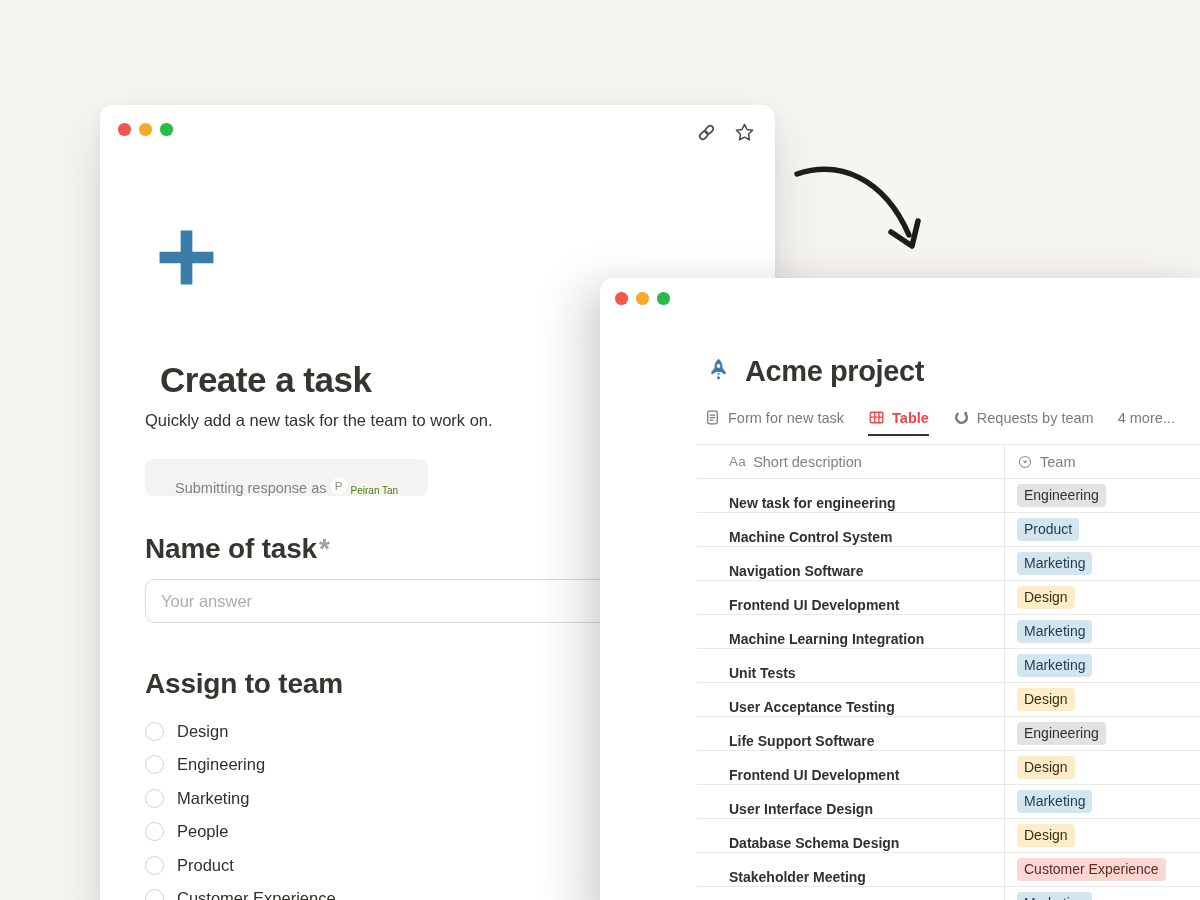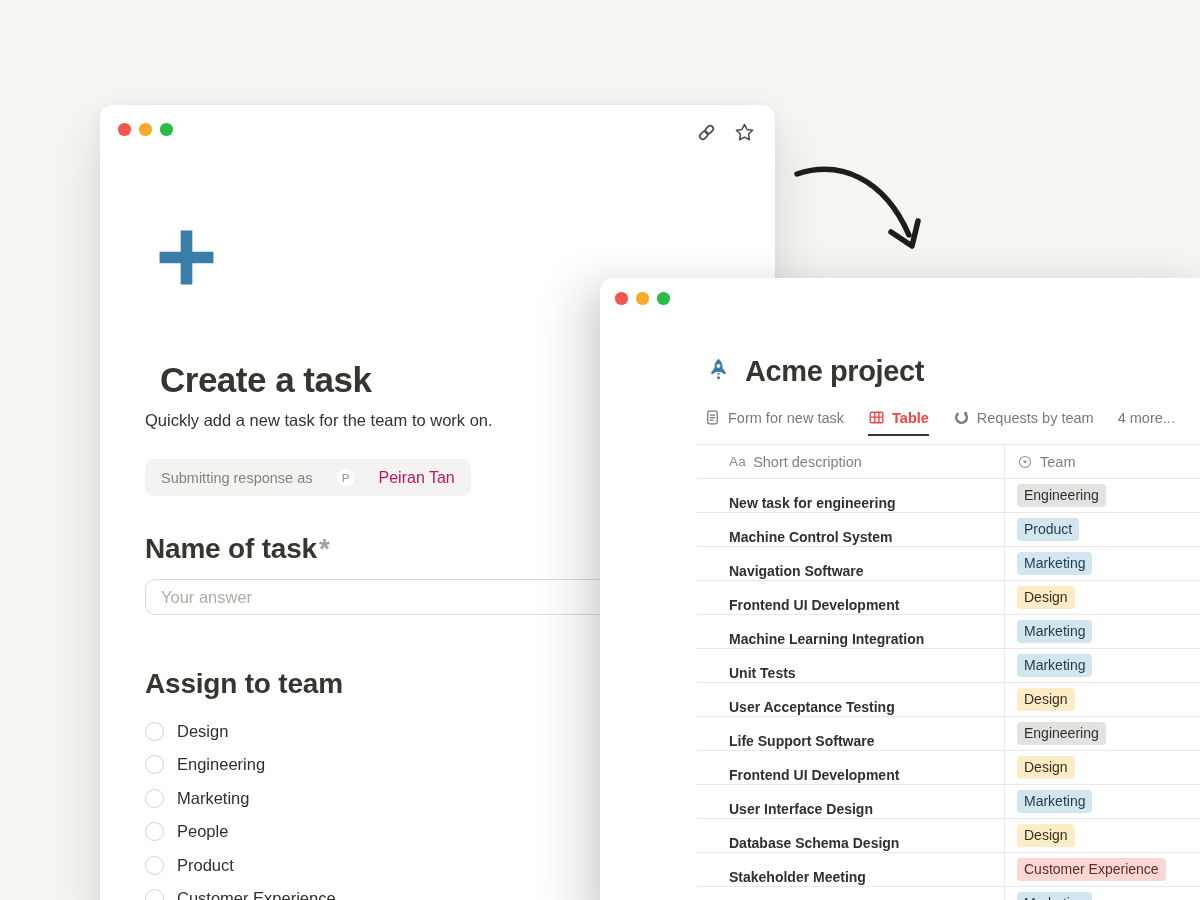--- a/index.html
+++ b/index.html
@@ -25,34 +25,34 @@
   .toolbar svg { width:21px; height:21px; color:#4c4a45; cursor:pointer; }
 
   
   .plus { position:absolute; left:56px; top:122px; width:61px; height:61px; }
   .plus path { stroke:var(--accent,#3a7da9); stroke-width:11.5; fill:none; }
 
   #form-title { position:absolute; left:45px; top:240px; margin:15px; font-size:35px; font-weight:700;
     color:#37352f; letter-spacing:-.5px; }
   #form-subtitle { position:absolute; left:45px; top:306px; margin:0; font-size:16.5px; color:#34322c; }
 
-  .chip { position:absolute; left:45px; top:354px; height:37px; display:inline-flex; align-items:center;
-    gap:23px; padding:0 16px; background:#f4f3f1; border-radius:8px; cursor:default; }
+  .chip { position:absolute; left:45px; top:354px; height:37px; display:inline-flex; align-items:flex-end;
+    gap:2px; padding:0 30px; background:#f4f3f1; border-radius:8px; cursor:default; }
   .chip-prefix { font-size:14.5px; color:#85837d; }
   .chip-avatar { width:20px; height:20px; border-radius:50%; background:#fdfdfc;
     box-shadow:inset 0 0 0 1px rgba(0,0,0,.06); color:#908e88; font-size:11.5px;
     display:flex; align-items:center; justify-content:center; }
-  .chip-user { font-size:16px; color:#be185d; }
+  .chip-user { font-size:10px; color:#4d7c0f; }
 
   .flabel { position:absolute; left:45px; font-size:28px; font-weight:700; color:#37352f; letter-spacing:-.2px; }
   #name-label { top:428px; }
   #assign-label { top:563px; }
   .req { color:#a3a09a; margin-left:2px; }
 
-  #task-input { position:absolute; left:45px; top:474px; width:557px; height:36px; box-sizing:border-box;
+  #task-input { position:absolute; left:45px; top:474px; width:557px; height:44px; box-sizing:border-box;
     border:1px solid #dddbd6; border-radius:10px; padding:0 15px; font-size:16.5px;
     font-family:inherit; color:#37352f; outline:none; background:#fff; }
   #task-input::placeholder { color:#b0ada6; }
 
   .options { position:absolute; left:45px; top:614px; display:flex; flex-direction:column; gap:9.5px; }
   .ropt { display:flex; align-items:center; gap:13px; height:24px; cursor:pointer; }
   .rcircle { width:19px; height:19px; box-sizing:border-box; border:1.5px solid #d5d2cb; border-radius:50%;
     background:#fff; flex:0 0 auto; }
   .rlabel { font-size:16.5px; color:#30302b; }
 

